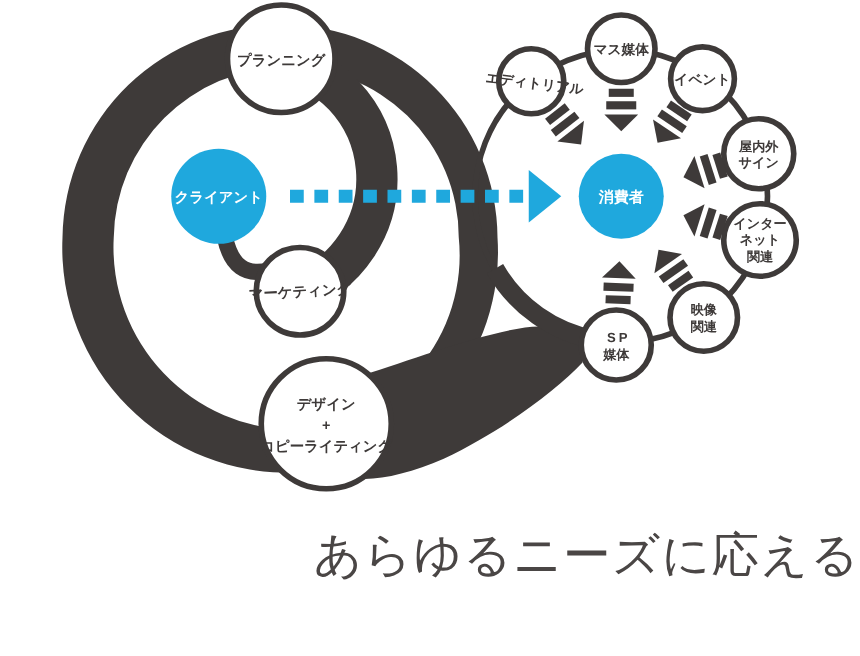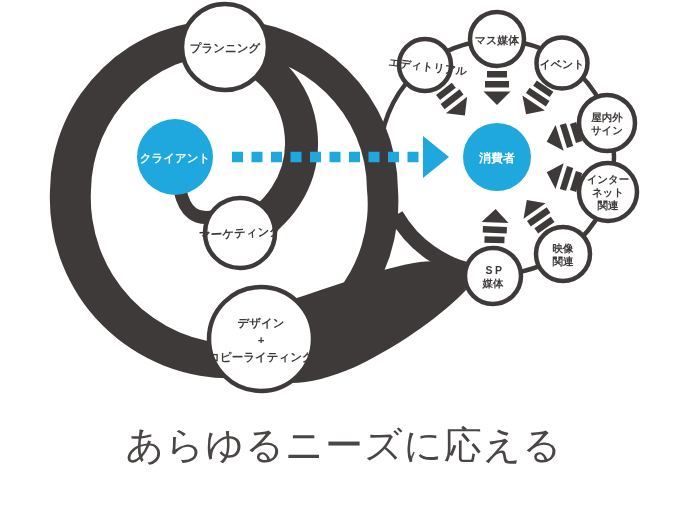--- a/index.html
+++ b/index.html
@@ -21,21 +21,21 @@
   .consumer-text{fill:#fff;font-size:12px;}
   .hub-ring{fill:none;stroke:var(--dark);stroke-width:4.5;}
   .merge-arc{fill:none;stroke:var(--dark);stroke-width:15;}
   .left-label{font-size:11.5px;}
   .sat-label{font-size:10.5px;}
   .sat-label-lg{font-size:11px;}
   .sp-spacing{letter-spacing:2.5px;}
   .chev{fill:var(--dark);}
   .dash-line{stroke:var(--blue);stroke-width:10.5;stroke-dasharray:11 8.5;fill:none;}
   .arrow-head{fill:var(--blue);}
-  .caption{position:absolute;left:0;top:421px;width:688px;text-align:center;
+  .caption{position:absolute;left:0;top:421px;width:688px;text-align:right;
            color:var(--caption);font-size:38px;line-height:49px;font-weight:300;
            letter-spacing:1px;font-family:"Liberation Sans",sans-serif;}
 </style>
 </head>
 <body>
 
 <div class="stage">
 <svg width="688" height="420" viewBox="0 0 688 420">
   <defs>
     <g id="chevron">

